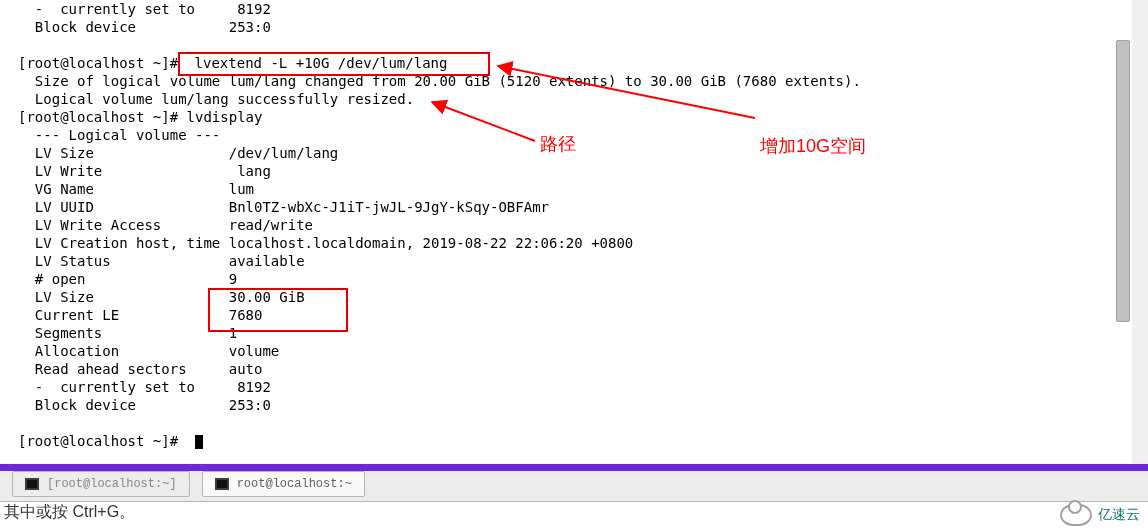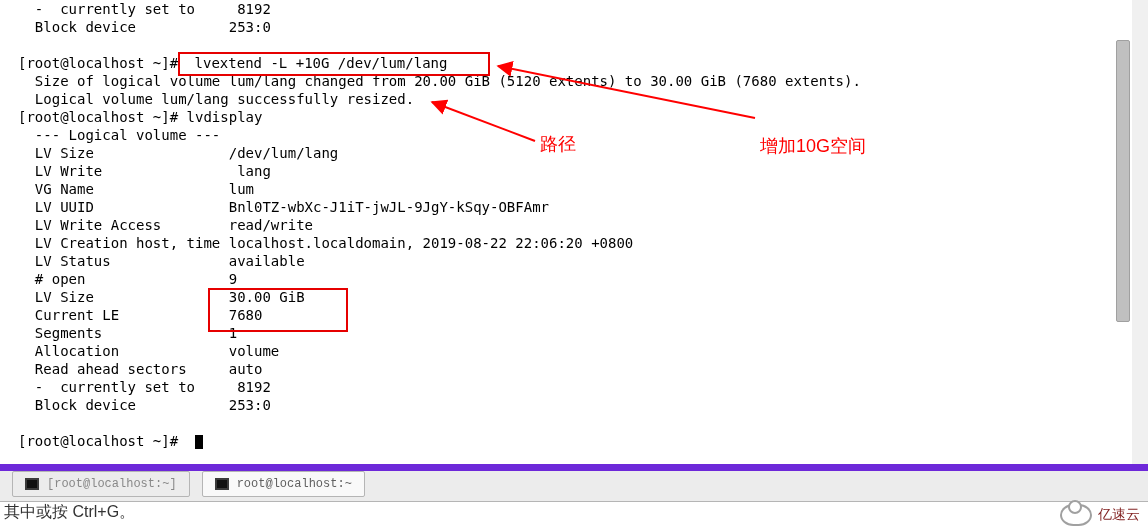--- a/index.html
+++ b/index.html
@@ -123,21 +123,21 @@
     font-size: 16px;
     color: #333;
   }
   .watermark {
     position: absolute;
     right: 8px;
     bottom: 6px;
     display: flex;
     align-items: center;
     gap: 6px;
-    color: #7f1d1d;
+    color: #0f766e;
     font-family: Liberation Sans, sans-serif;
     font-size: 14px;
   }
   .cloud {
     width: 28px;
     height: 18px;
     border: 2px solid #a0a0a0;
     border-radius: 50% / 60%;
     position: relative;
   }

